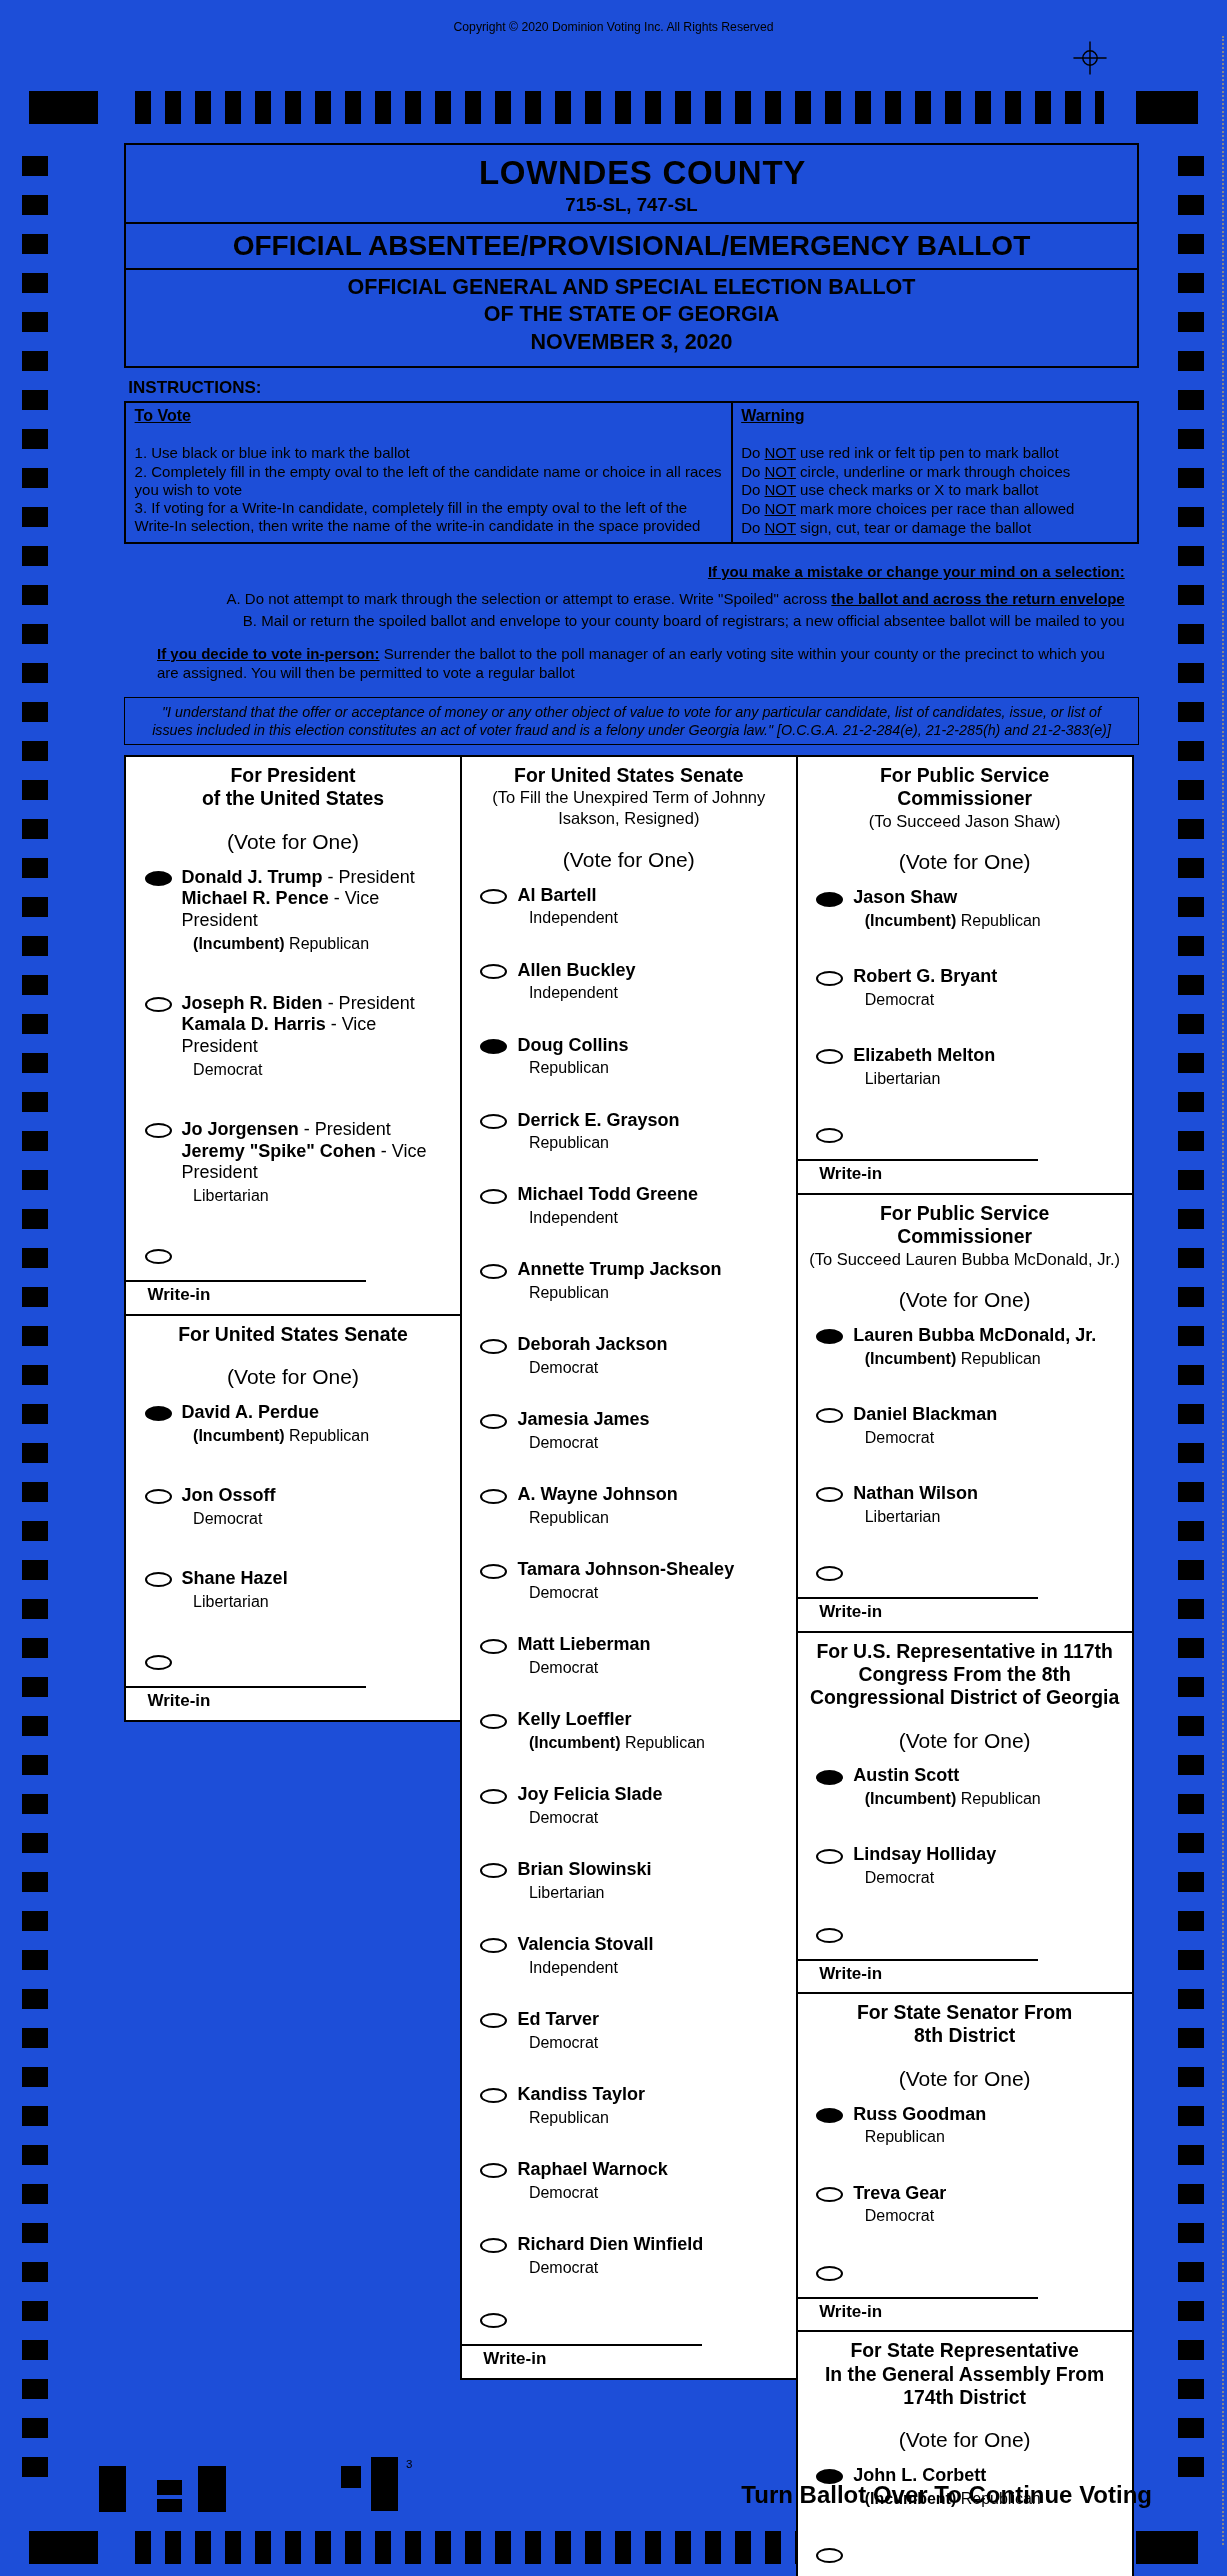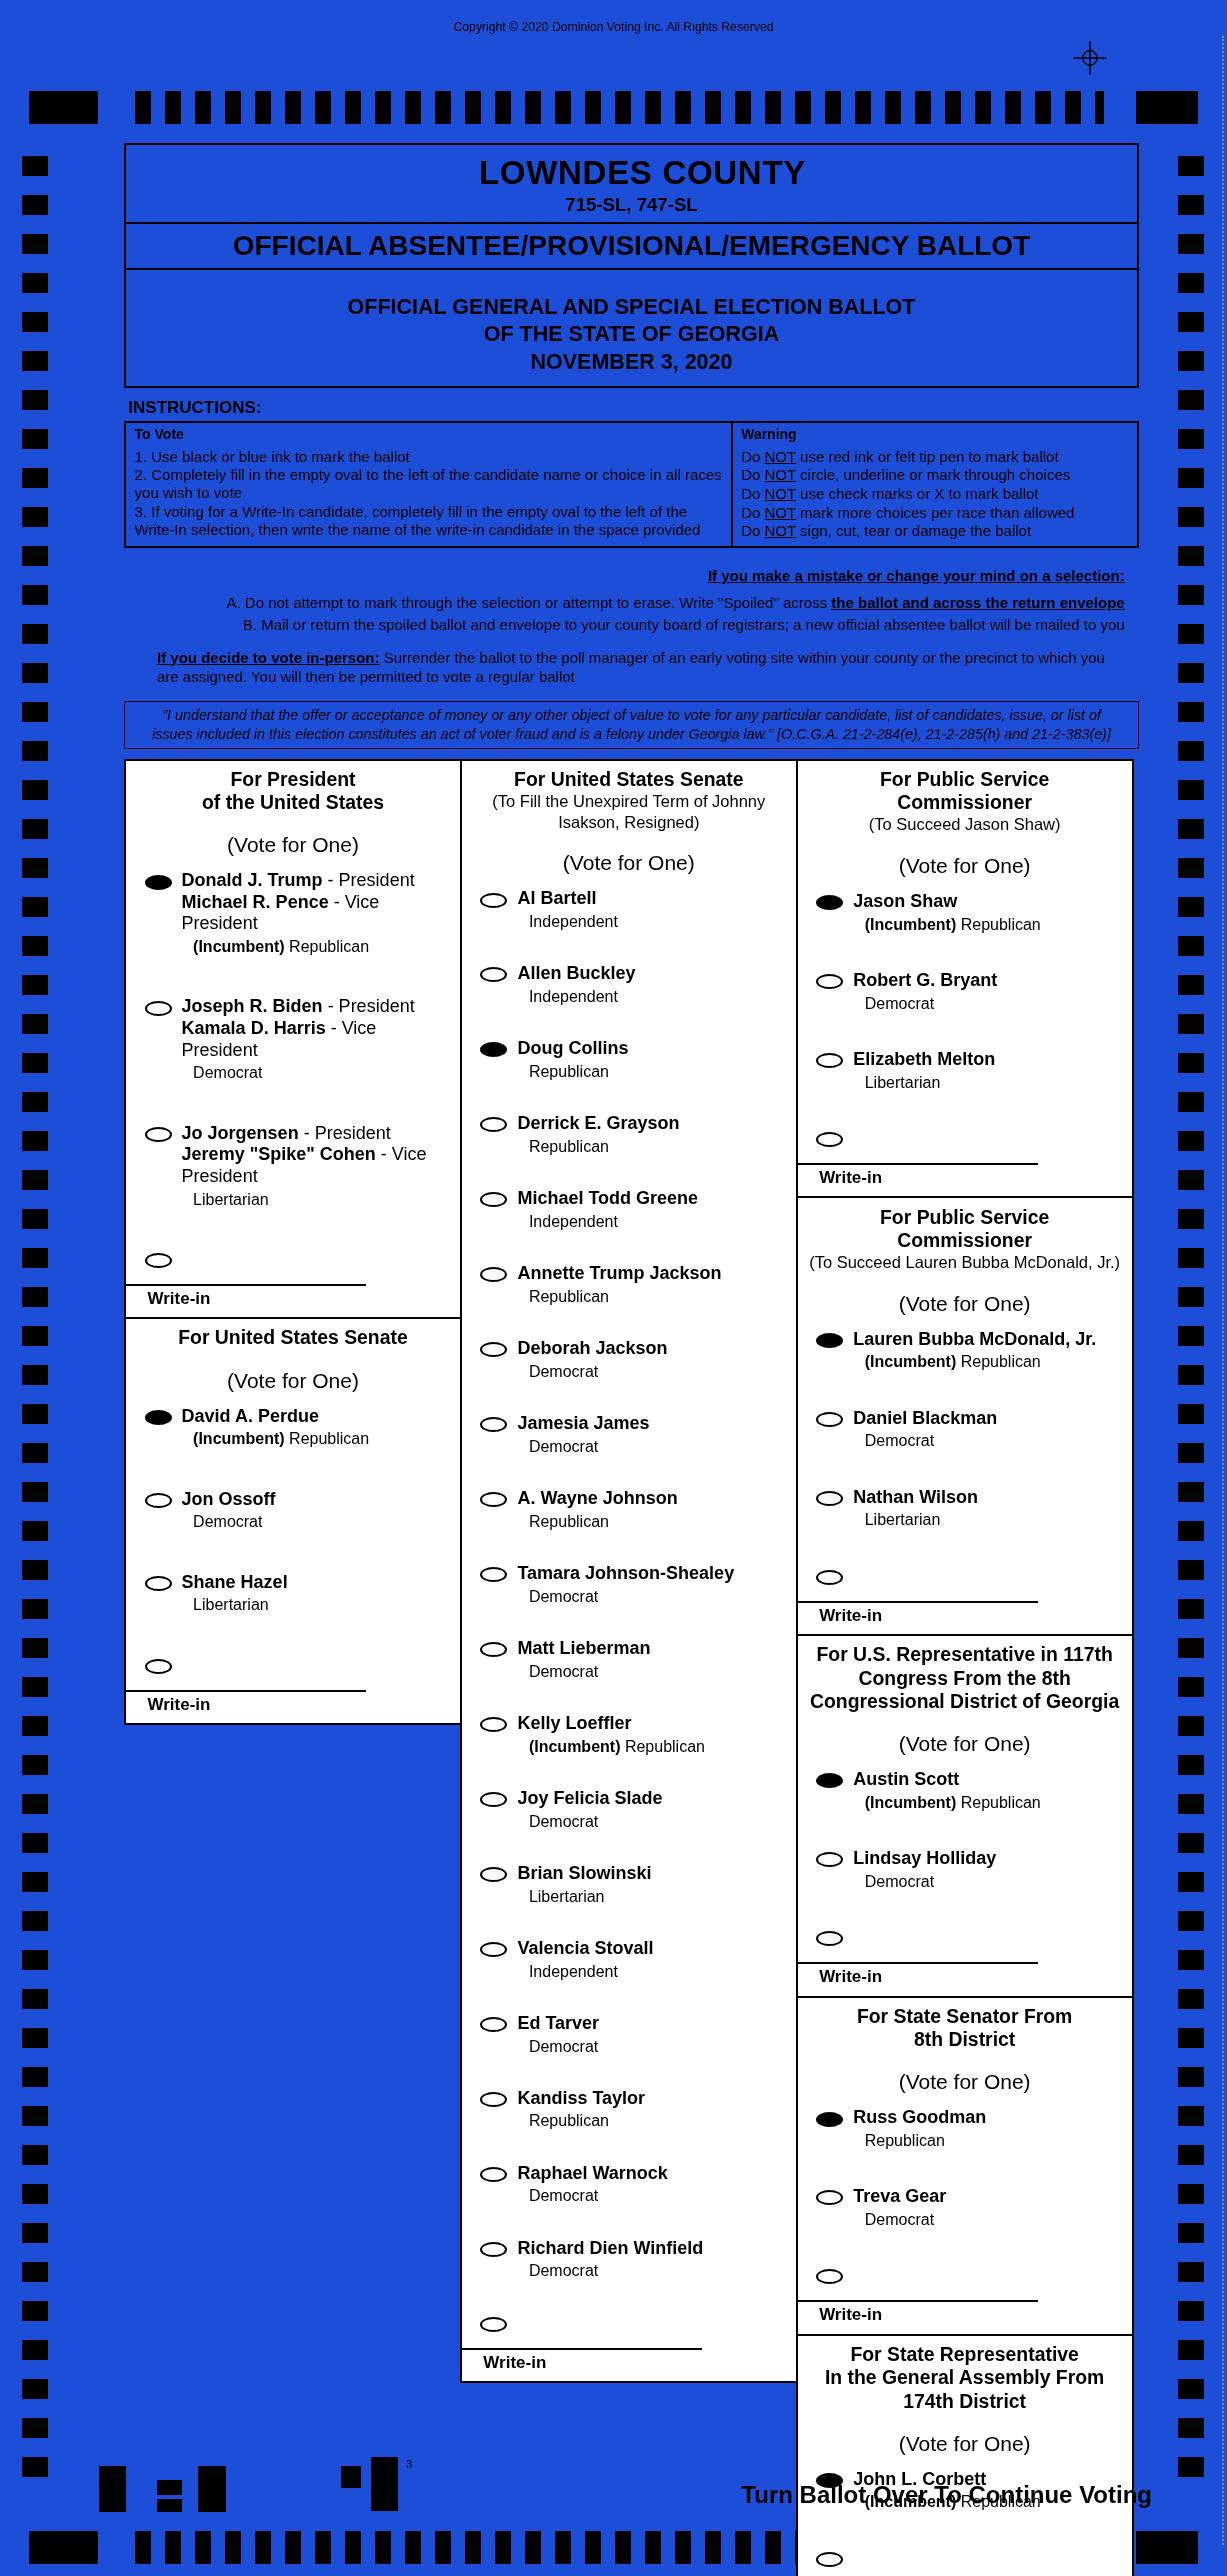--- a/index.html
+++ b/index.html
@@ -38,29 +38,29 @@
 
   
   .content { position: absolute; left: 124px; top: 143px; width: 1015px; }
 
   .header-box { border: 2.2px solid #000; text-align: center; }
   .county { font-size: 33px; font-weight: bold; padding-top: 8.6px; letter-spacing: 0.7px; padding-left: 22px; }
   .precinct { font-size: 18.6px; font-weight: bold; padding: 2.9px 0 5.7px; }
   .hrule { border-top: 2.2px solid #000; }
   .ballot-type { font-size: 28px; font-weight: bold; padding: 5.7px 0; }
   .election-l { font-size: 21.5px; font-weight: bold; line-height: 1.3; }
-  .election-l.first { padding-top: 24px; }
+  .election-l.first { padding-top: 4px; }
   .election-l.last { padding-bottom: 8.6px; }
 
   .instructions-label { font-size: 17px; font-weight: bold; margin: 10px 0 2.9px 4.3px; }
 
   .vote-warning { border: 2.2px solid #000; display: flex; font-size: 15px; line-height: 1.2; }
   .tv-cell { width: 60%; border-right: 2.2px solid #000; padding: 2.9px 8.6px 5.7px; }
   .wn-cell { width: 40%; padding: 2.9px 8.6px 5.7px; }
-  .cell-title { font-weight: bold; font-size: 14px; margin-bottom: 5px; }
+  .cell-title { font-weight: bold; text-decoration: underline; font-size: 16px; margin-bottom: 19px; }
   .tv-item { margin-top: 0.7px; }
   .wn-item { margin-top: 0.7px; }
 
   .mistake { margin-top: 18px; padding: 0 14.3px 0 33px; font-size: 15px; line-height: 1.3; text-align: right; }
   .mistake-h { font-weight: bold; text-decoration: underline; margin-bottom: 7.2px; }
   .m-item { margin-bottom: 2.9px; }
   .emph { font-weight: bold; text-decoration: underline; }
 
   .inperson { margin-top: 13px; padding: 0 14.3px 0 33px; font-size: 15px; line-height: 1.3; }
   .inperson-h { font-weight: bold; text-decoration: underline; }

